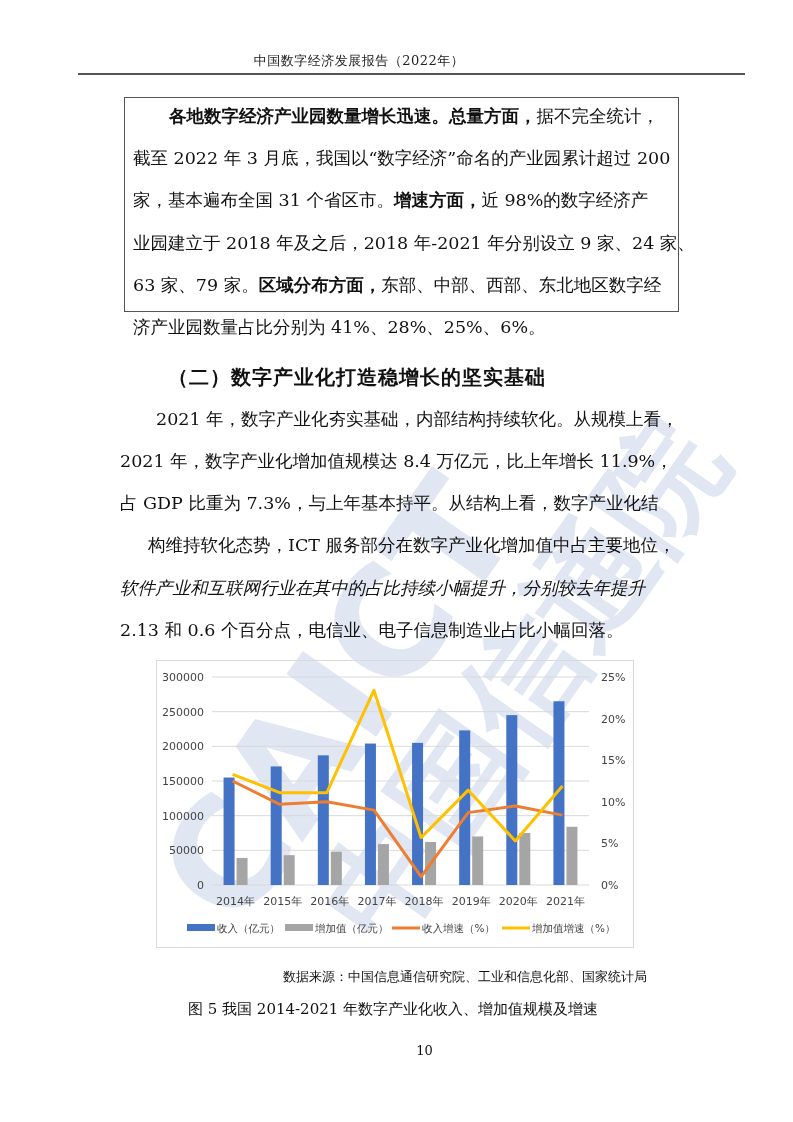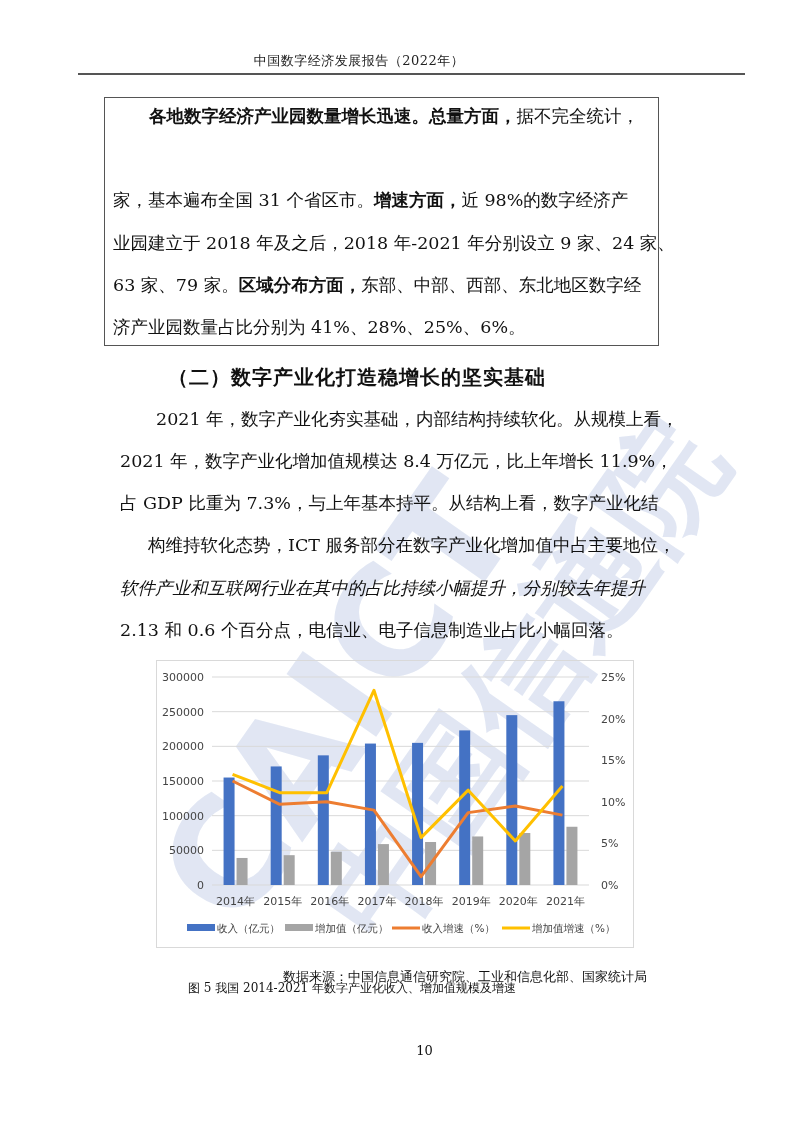--- a/index.html
+++ b/index.html
@@ -1,51 +1,52 @@
 <!DOCTYPE html>
 <html><head>
 <meta charset="utf-8">
 <style>
   html, body { margin: 0; padding: 0; background: #ffffff; }
   body { width: 793px; height: 1122px; position: relative; overflow: hidden;
          font-family: "DejaVu Serif", "Liberation Serif", serif; color: #111; }
   .header { position: absolute; top: 52px; left: 0; width: 718px; text-align: center;
             font-size: 13px; color: #222; letter-spacing: 0.5px; }
   .header-rule { position: absolute; top: 73px; left: 78px; width: 667px; height: 2px; background: #555; }
-  .box { position: absolute; top: 97px; left: 104px; width: 555px; height: 249px;
+  .box { position: absolute; top: 97px; left: 124px; width: 555px; height: 215px;
          border: 1px solid #555; box-sizing: border-box; }
   .para { position: absolute; left: 0; font-size: 17.5px; white-space: nowrap; line-height: 1; }
   .b { font-family: "DejaVu Sans", "Liberation Sans", sans-serif; font-weight: bold; }
   .section-title { position: absolute; top: 364px; left: 168px; font-size: 20px; font-weight: bold;
                    letter-spacing: 1px; white-space: nowrap; }
   .body-line { position: absolute; font-size: 17.5px; white-space: nowrap; line-height: 1; }
   .chart-frame { position: absolute; top: 660px; left: 156px; width: 478px; height: 288px;
                  border: 1px solid #d9d9d9; box-sizing: border-box; background: transparent; }
   .source { position: absolute; top: 968px; left: 283px; font-size: 13px; white-space: nowrap; }
-  .caption { position: absolute; top: 980px; left: 188px; font-size: 12px; white-space: nowrap; }
+  .caption { position: absolute; top: 1000px; left: 188px; font-size: 15px; white-space: nowrap; }
   .page-num { position: absolute; top: 1043px; left: 0; width: 793px; text-align: center; font-size: 13px; padding-left: 28px; }
   .watermark { position: absolute; left: 0; top: 0; width: 793px; height: 1122px; pointer-events: none; }
   svg text { font-family: "DejaVu Sans", "Liberation Sans", sans-serif; }
 </style>
 </head>
 <body>
 
 <svg class="watermark" viewBox="0 0 793 1122">
   <g transform="translate(395,640) rotate(-55)" opacity="0.55">
     <text x="-330" y="40" font-size="150" font-weight="bold" fill="#c9d3ea">CAICT</text>
     <text x="-260" y="170" font-size="120" font-weight="bold" fill="#c9d3ea">中国信通院</text>
   </g>
 </svg>
 
 <div class="header">中国数字经济发展报告（2022年）</div>
 <div class="header-rule"></div>
 
 <div class="box">
 
 <div class="para" style="top: 10px; left: 44px;"><span class="b">各地数字经济产业园数量增长迅速。总量方面，</span><span>据不完全统计，</span></div>
+    <div class="para" style="top: 52px; left: 8px;"><span>截至 2022 年 3 月底，我国以“数字经济”命名的产业园累计超过 200</span></div>
     <div class="para" style="top: 94px; left: 8px;"><span>家，基本遍布全国 31 个省区市。</span><span class="b">增速方面，</span><span>近 98%的数字经济产</span></div>
     <div class="para" style="top: 137px; left: 8px; text-align: right;"><span>业园建立于 2018 年及之后，2018 年-2021 年分别设立 9 家、24 家、</span></div>
     <div class="para" style="top: 179px; left: 8px;"><span>63 家、79 家。</span><span class="b">区域分布方面，</span><span>东部、中部、西部、东北地区数字经</span></div>
     <div class="para" style="top: 221px; left: 8px;"><span>济产业园数量占比分别为 41%、28%、25%、6%。</span></div>
   </div>
 
 <div class="section-title">（二）数字产业化打造稳增长的坚实基础</div>
 
 <div id="body-lines">
     <div class="body-line" style="top: 411px; left: 156px;">2021 年，数字产业化夯实基础，内部结构持续软化。从规模上看，</div>

